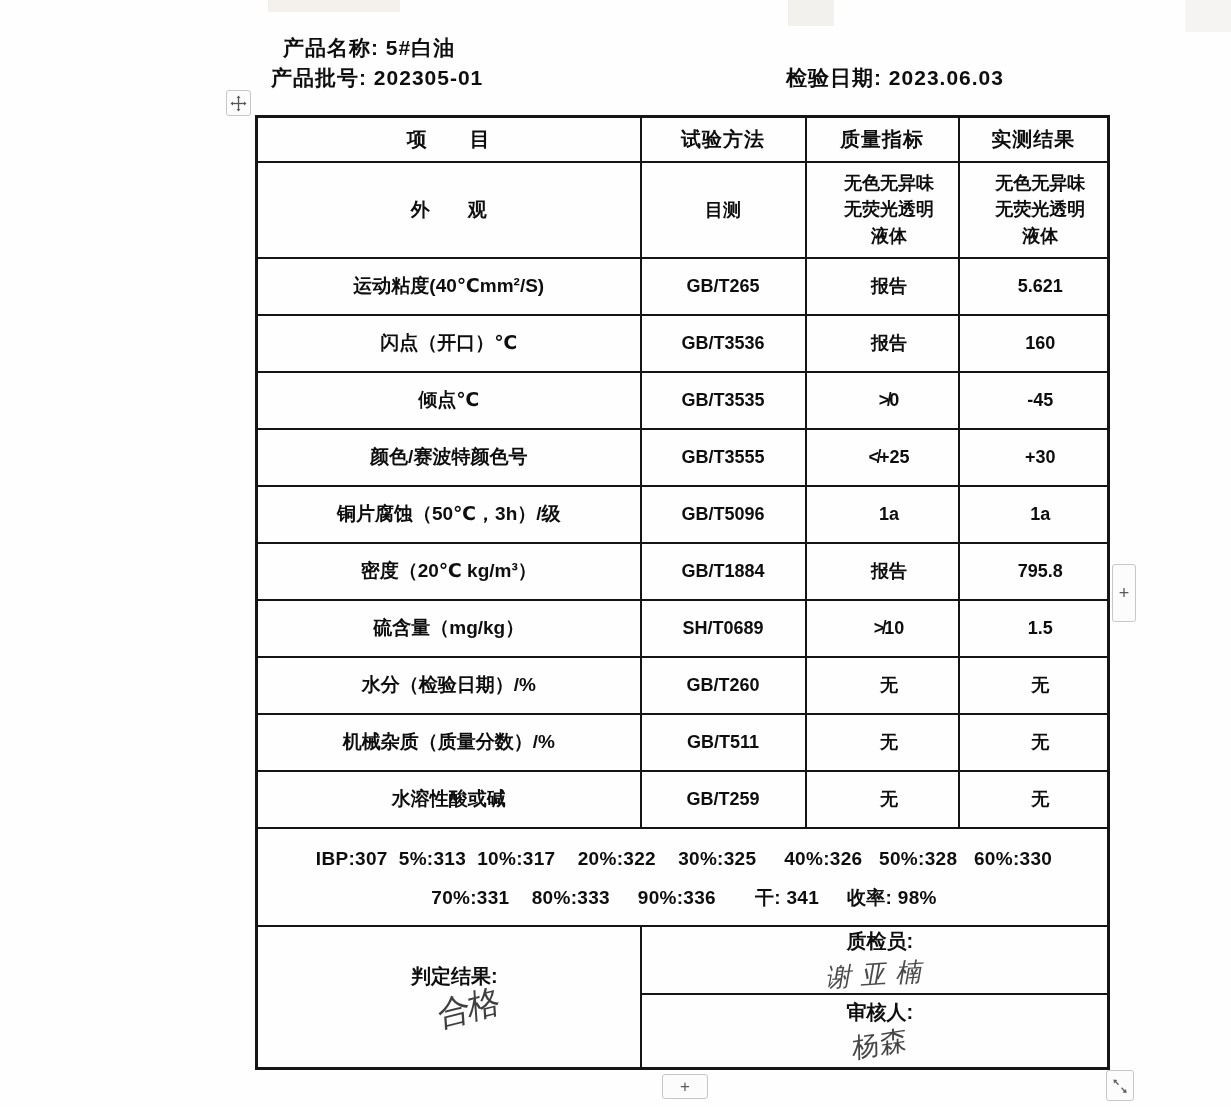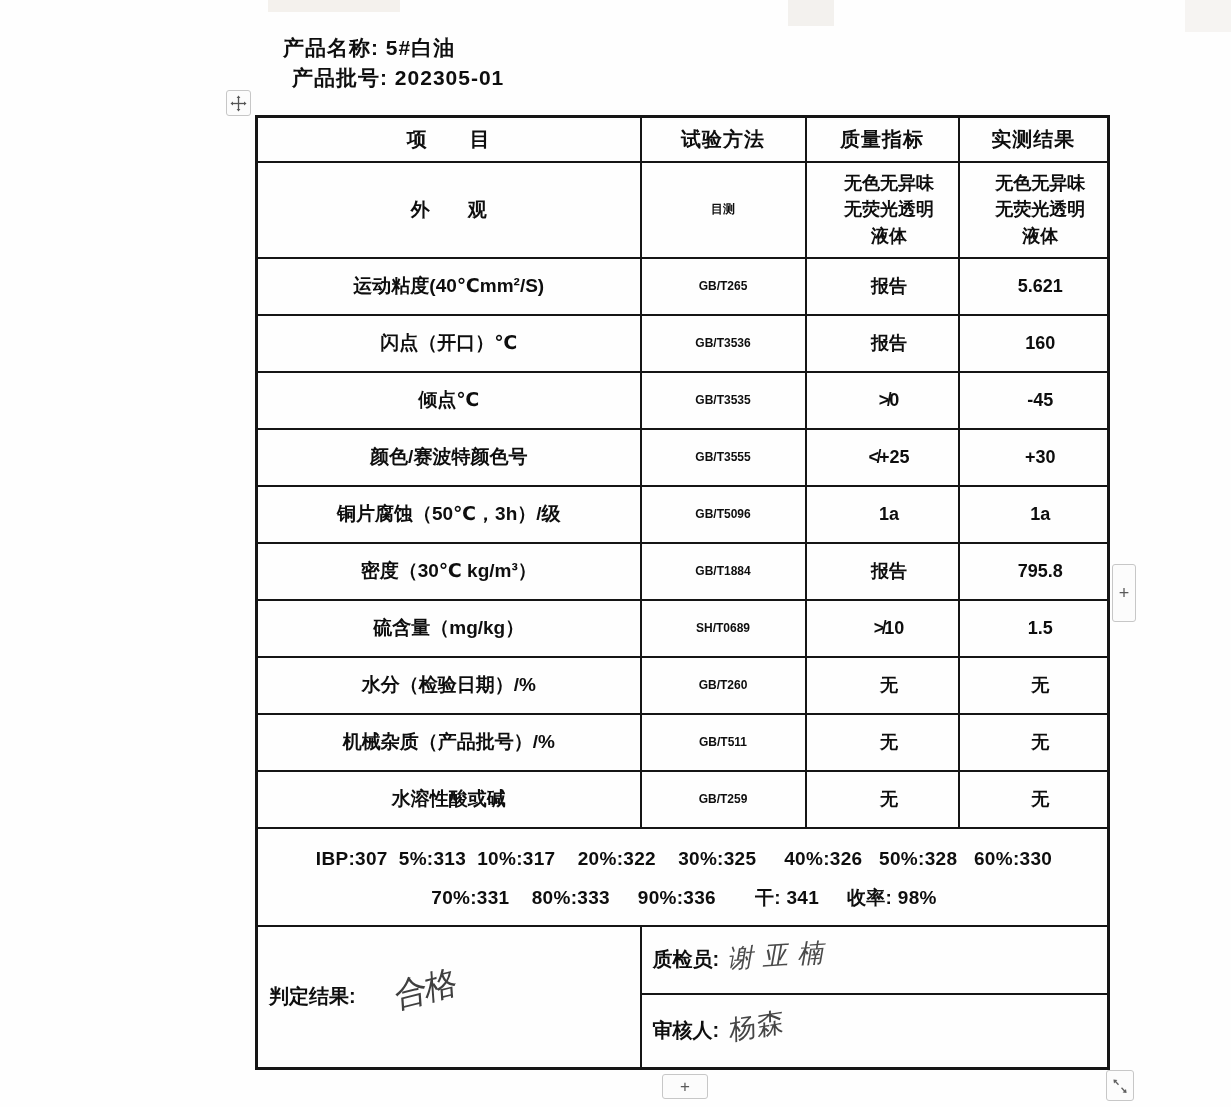--- a/index.html
+++ b/index.html
@@ -9,46 +9,46 @@
 
   
   .smudge { position:absolute; pointer-events:none; }
   .smudge.s1 { left:268px; top:0; width:132px; height:12px; background:#f4f1ed; }
   .smudge.s2 { left:788px; top:0; width:46px; height:26px; background:#f3f1ee; }
   .smudge.s3 { left:1185px; top:0; width:46px; height:32px; background:#f6f4f2; }
 
   
   .doc-line { position:absolute; font-weight:bold; font-size:21px; letter-spacing:1px; white-space:nowrap; }
   .line-name  { left:283px; top:34px; }
-  .line-batch { left:292px; top:64px; }
+  .line-batch { left:271px; top:64px; }
   .line-date  { left:786px; top:64px; }
 
   
   table.spec { position:absolute; left:255px; top:115px; width:852px;
                border-collapse:collapse; table-layout:fixed;
                border:3px solid #151515; }
   table.spec th, table.spec td { border:2px solid #151515; text-align:center;
                vertical-align:middle; font-weight:bold; overflow:hidden; }
   table.spec thead tr { height:45px;padding-left:7px; }
   table.spec th { font-size:20px; letter-spacing:1px; }
   tbody.data tr { height:57px; }
   tbody.data tr.tall { height:96px; }
   td.c-item   { font-size:19px;border-radius:11px; }
-  td.c-method { font-size:12px; font-stretch:condensed; }
+  td.c-method { font-size:18px; font-stretch:condensed; }
   td.c-spec, td.c-result { font-size:18px; }
   td.pre { white-space:pre-line; line-height:1.45;padding-left:14px; }
 
   tr.ibp-row { height:98px; }
   td.ibp-cell { text-align:left; font-size:19px; padding:10px 4px 6px 7px;
                 line-height:2.05; white-space:pre-wrap; letter-spacing:0.3px; }
 
   tr.f-top { height:68px; }
   tr.f-bottom { height:75px; }
   td.verdict-cell { text-align:left; }
-  .cell-flex { display:flex; align-items:center; padding-left:11px; gap:10px; }
+  .cell-flex { display:flex; align-items:center; padding-left:11px; gap:10px;flex-direction:column; }
   .f-label { font-weight:bold; font-size:20px; white-space:nowrap; }
 
   
   .sig { font-weight:500; color:#3f3f3f; white-space:nowrap; }
   .sig-verdict { font-size:33px; transform:rotate(-14deg) skewX(-10deg);
                  margin-left:28px; margin-top:-14px; letter-spacing:-2px; }
   .sig-inspector { font-size:26px; transform:rotate(-4deg) skewX(-14deg);
                  letter-spacing:9px; margin-top:-8px; color:#4a4a4a; }
   .sig-reviewer { font-size:27px; transform:rotate(-9deg) skewX(-8deg);
                  letter-spacing:1px; margin-top:-10px; color:#454545; }
@@ -67,20 +67,21 @@
 <body>
 
 <div class="stage">
 
   <div class="smudge s1"></div>
   <div class="smudge s2"></div>
   <div class="smudge s3"></div>
 
   <div class="doc-line line-name"><span>产品名称:</span> <span>5#白油</span></div>
   <div class="doc-line line-batch"><span>产品批号:</span> <span>202305-01</span></div>
+  <div class="doc-line line-date"><span>检验日期:</span> <span>2023.06.03</span></div>
 
   <div class="handle move-handle" title="">
     <span>
       <svg width="17" height="17" viewBox="0 0 17 17" fill="none" stroke="#555" stroke-width="1.3">
         <line x1="8.5" y1="2.5" x2="8.5" y2="14.5"></line>
           <line x1="2.5" y1="8.5" x2="14.5" y2="8.5"></line>
         <path d="M8.5 0.5 L6.6 3 L10.4 3 Z" fill="#555" stroke="none"></path>
         <path d="M8.5 16.5 L6.6 14 L10.4 14 Z" fill="#555" stroke="none"></path>
         <path d="M0.5 8.5 L3 6.6 L3 10.4 Z" fill="#555" stroke="none"></path>
         <path d="M16.5 8.5 L14 6.6 L14 10.4 Z" fill="#555" stroke="none"></path>
@@ -138,39 +139,39 @@
           <td class="c-spec pre">≮+25</td>
           <td class="c-result pre">+30</td>
         </tr>
         <tr>
           <td class="c-item">铜片腐蚀（50℃，3h）/级</td>
           <td class="c-method">GB/T5096</td>
           <td class="c-spec pre">1a</td>
           <td class="c-result pre">1a</td>
         </tr>
         <tr>
-          <td class="c-item">密度（30℃ kg/m³）</td>
+          <td class="c-item">密度（20℃ kg/m³）</td>
           <td class="c-method">GB/T1884</td>
           <td class="c-spec pre">报告</td>
           <td class="c-result pre">795.8</td>
         </tr>
         <tr>
           <td class="c-item">硫含量（mg/kg）</td>
           <td class="c-method">SH/T0689</td>
           <td class="c-spec pre">≯10</td>
           <td class="c-result pre">1.5</td>
         </tr>
         <tr>
           <td class="c-item">水分（检验日期）/%</td>
           <td class="c-method">GB/T260</td>
           <td class="c-spec pre">无</td>
           <td class="c-result pre">无</td>
         </tr>
         <tr>
-          <td class="c-item">机械杂质（产品批号）/%</td>
+          <td class="c-item">机械杂质（质量分数）/%</td>
           <td class="c-method">GB/T511</td>
           <td class="c-spec pre">无</td>
           <td class="c-result pre">无</td>
         </tr>
         <tr>
           <td class="c-item">水溶性酸或碱</td>
           <td class="c-method">GB/T259</td>
           <td class="c-spec pre">无</td>
           <td class="c-result pre">无</td>
         </tr>

